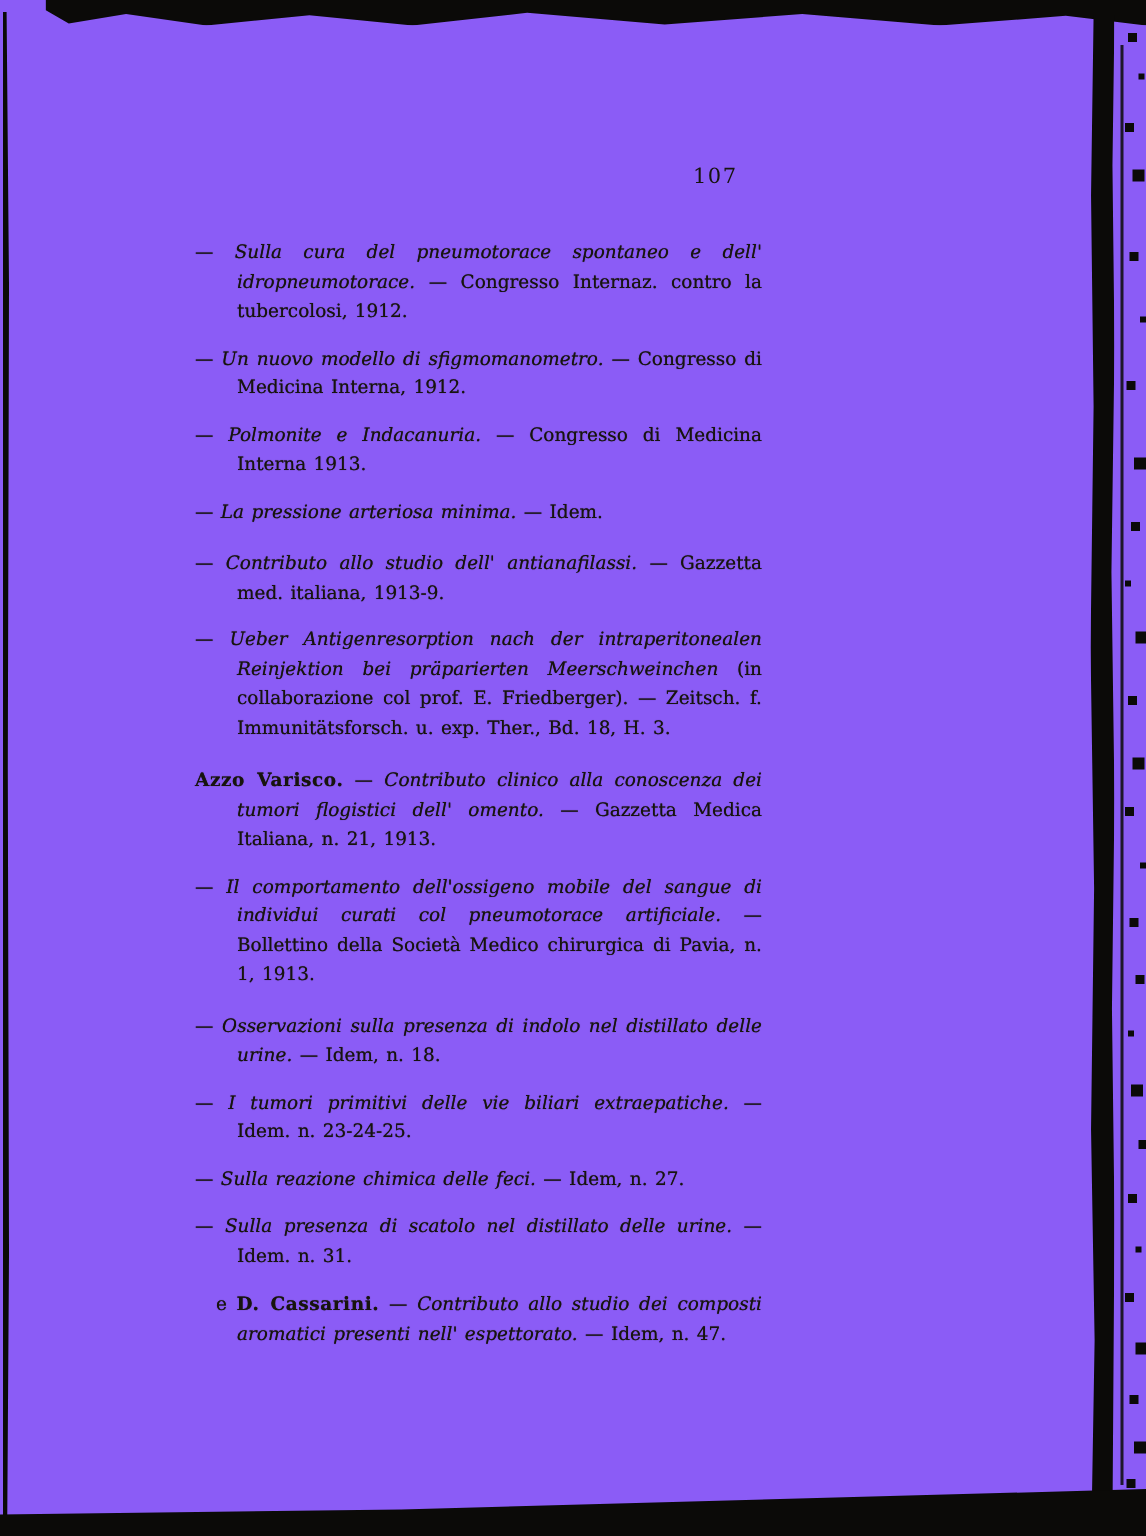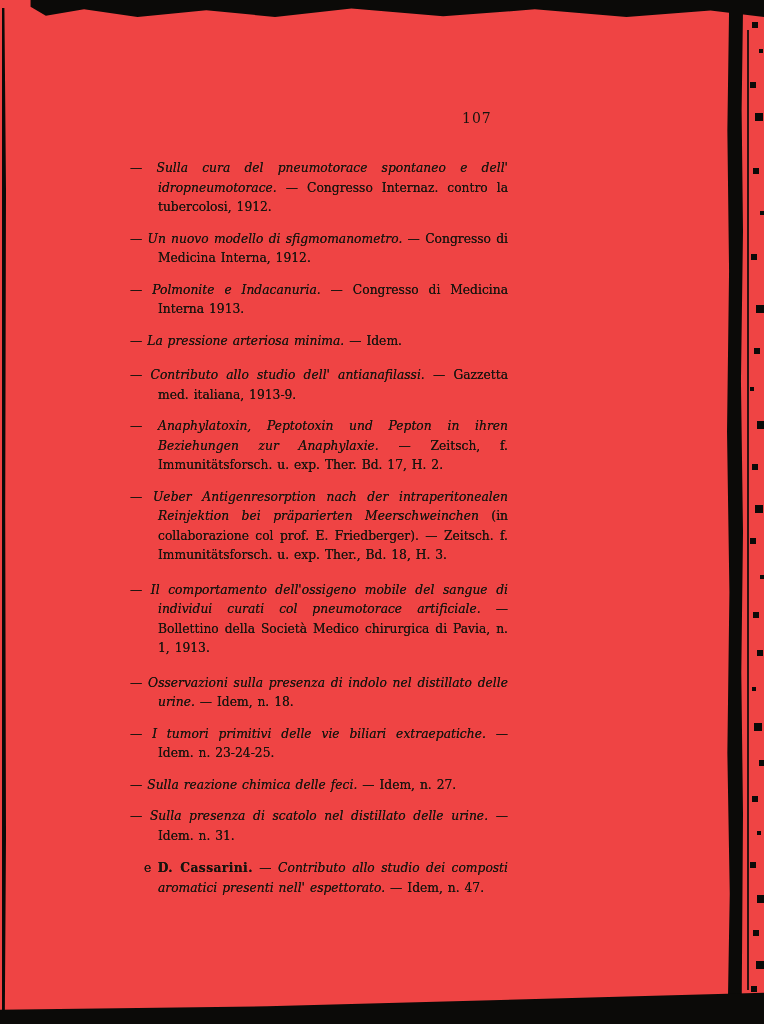--- a/index.html
+++ b/index.html
@@ -5,21 +5,21 @@
   html, body {
     margin: 0; padding: 0;
     width: 764px; height: 1024px;
     overflow: hidden;
     background: #ffffff;
     font-family: "DejaVu Serif", serif;
   }
   .scan {
     position: relative;
     width: 764px; height: 1024px;
-    background: #ef4444;
+    background: #8b5cf6;
   }
   
   .top-border {
     position: absolute; top: 0; left: 0; width: 764px; height: 17px;
     background: #0b0a08;
     clip-path: polygon(4% 0, 100% 0, 100% 100%, 93% 62%, 82% 100%, 70% 55%, 58% 96%, 46% 50%, 36% 100%, 27% 60%, 18% 100%, 11% 55%, 6% 92%, 4% 40%);
   }
   .left-border {
     position: absolute; top: 8px; left: 2px; width: 4px; height: 1010px;
     background: #0b0a08;
@@ -91,24 +91,24 @@
   <div class="page-number">107</div>
   <div class="bibliography">
       <div class="section">
         <p class="entry"><span class="seg-roman">— </span><span class="seg-italic">Sulla cura del pneumotorace spontaneo e dell' idropneumotorace.</span><span class="seg-roman"> — Congresso Internaz. contro la tubercolosi, 1912.</span></p>
         <p class="entry"><span class="seg-roman">— </span><span class="seg-italic">Un nuovo modello di sfigmomanometro.</span><span class="seg-roman"> — Congresso di Medicina Interna, 1912.</span></p>
         <p class="entry"><span class="seg-roman">— </span><span class="seg-italic">Polmonite e Indacanuria.</span><span class="seg-roman"> — Congresso di Medicina Interna 1913.</span></p>
         <p class="entry"><span class="seg-roman">— </span><span class="seg-italic">La pressione arteriosa minima.</span><span class="seg-roman"> — Idem.</span></p>
       </div>
       <div class="section">
         <p class="entry"><span class="seg-roman">— </span><span class="seg-italic">Contributo allo studio dell' antianafilassi.</span><span class="seg-roman"> — Gazzetta med. italiana, 1913-9.</span></p>
-        <p class="entry"><span class="seg-roman">— </span><span class="seg-italic">Anaphylatoxin, Peptotoxin und Pepton in ihren Beziehungen zur Anaphylaxie.</span><span class="seg-roman"> — Zeitsch, f. Immunitätsforsch. u. exp. Ther. Bd. 17, H. 2.</span></p>
         <p class="entry"><span class="seg-roman">— </span><span class="seg-italic">Ueber Antigenresorption nach der intraperitonealen Reinjektion bei präparierten Meerschweinchen</span><span class="seg-roman"> (in collaborazione col prof. E. Friedberger). — Zeitsch. f. Immunitätsforsch. u. exp. Ther., Bd. 18, H. 3.</span></p>
       </div>
       <div class="section">
+        <p class="entry"><span class="seg-bold">Azzo Varisco.</span><span class="seg-roman"> — </span><span class="seg-italic">Contributo clinico alla conoscenza dei tumori flogistici dell' omento.</span><span class="seg-roman"> — Gazzetta Medica Italiana, n. 21, 1913.</span></p>
         <p class="entry"><span class="seg-roman">— </span><span class="seg-italic">Il comportamento dell'ossigeno mobile del sangue di individui curati col pneumotorace artificiale.</span><span class="seg-roman"> — Bollettino della Società Medico chirurgica di Pavia, n. 1, 1913.</span></p>
       </div>
       <div class="section">
         <p class="entry"><span class="seg-roman">— </span><span class="seg-italic">Osservazioni sulla presenza di indolo nel distillato delle urine.</span><span class="seg-roman"> — Idem, n. 18.</span></p>
         <p class="entry"><span class="seg-roman">— </span><span class="seg-italic">I tumori primitivi delle vie biliari extraepatiche.</span><span class="seg-roman"> — Idem. n. 23-24-25.</span></p>
         <p class="entry"><span class="seg-roman">— </span><span class="seg-italic">Sulla reazione chimica delle feci.</span><span class="seg-roman"> — Idem, n. 27.</span></p>
         <p class="entry"><span class="seg-roman">— </span><span class="seg-italic">Sulla presenza di scatolo nel distillato delle urine.</span><span class="seg-roman"> — Idem. n. 31.</span></p>
         <p class="entry co-author"><span class="seg-roman">e </span><span class="seg-bold">D. Cassarini.</span><span class="seg-roman"> — </span><span class="seg-italic">Contributo allo studio dei composti aromatici presenti nell' espettorato.</span><span class="seg-roman"> — Idem, n. 47.</span></p>
       </div>
     </div>

